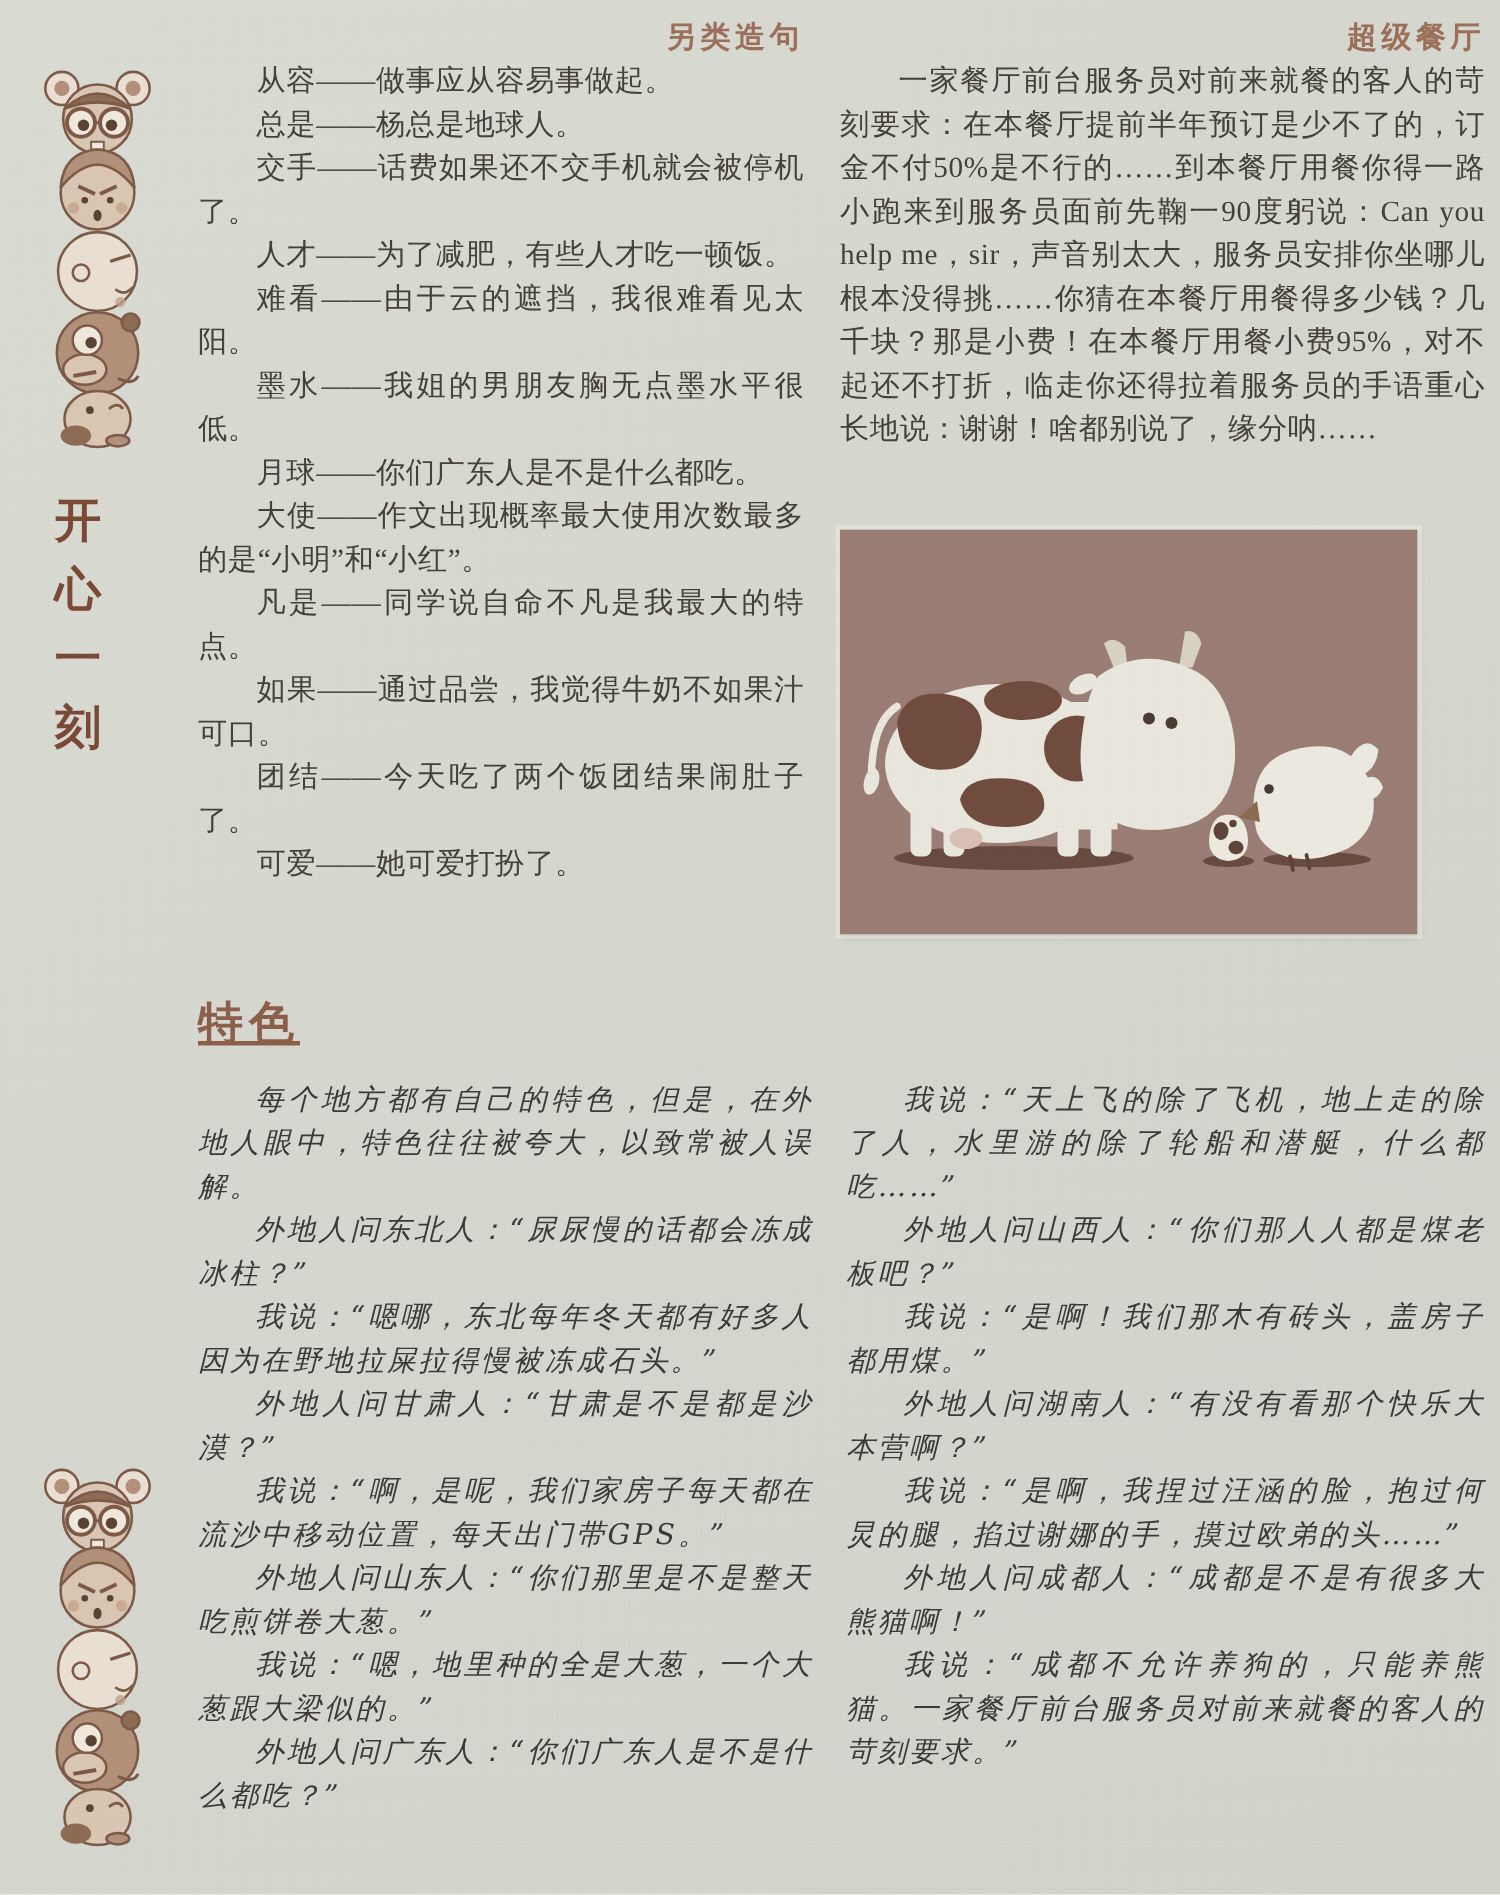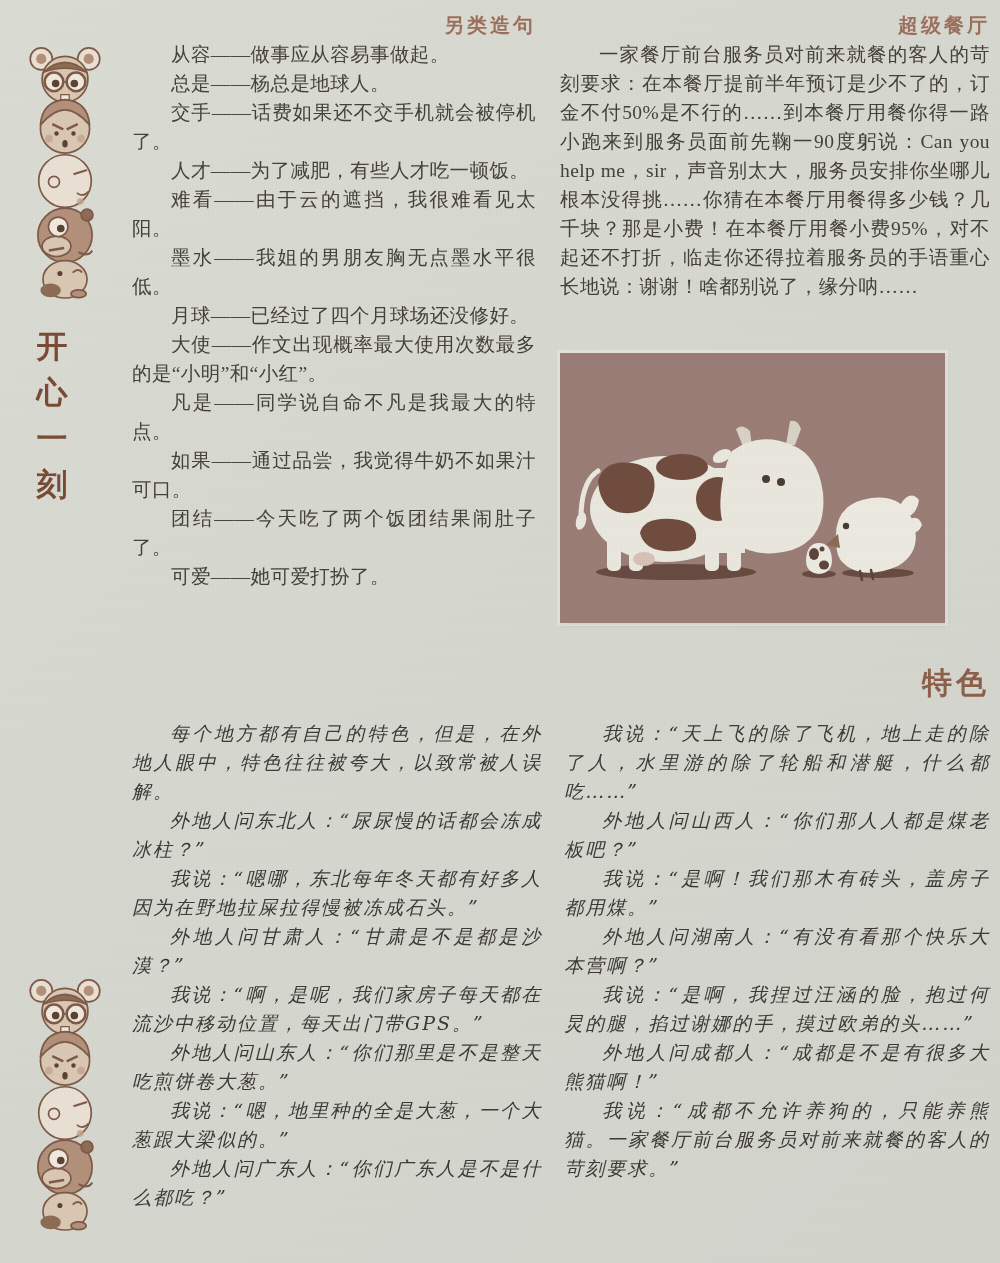--- a/index.html
+++ b/index.html
@@ -33,22 +33,22 @@
     font-weight:700; font-size:20px; letter-spacing:3px; line-height:30px;
   }
   .col-body p{
     font-size:19.5px; line-height:29px; color:#45403a; text-align:justify;
     text-indent:2em; letter-spacing:.4px;
   }
   .illu-wrap { margin-top:52px; width:385px; }
   .illu-wrap svg{ display:block; box-shadow:0 0 0 3px rgba(236,235,228,.55), 1px 2px 4px rgba(90,80,70,.25); }
   
   .feature-heading{
-    text-align:right; margin-top:40px; color:#8c5f4b; font-family:"Liberation Sans",sans-serif;
-    font-weight:700; font-size:30px; letter-spacing:4px; line-height:40px;
+    text-align:left; margin-top:40px; color:#8c5f4b; font-family:"Liberation Sans",sans-serif;
+    font-weight:700; font-size:30px; letter-spacing:4px; line-height:40px;text-decoration:underline;
   }
   .feature-cols{ display:flex; gap:22px; margin-top:16px; }
   .feature-col-left{ width:418px; }
   .feature-col-right{ width:434px; }
   .feature-cols p{
     font-size:19px; line-height:29px; color:#3d3935; font-style:italic;
     font-family:"DejaVu Serif","Liberation Serif",serif;
     text-align:justify; text-indent:2em; letter-spacing:2px;
   }
 </style>
@@ -169,21 +169,21 @@
       <div class="col-left">
         <div class="col-heading">另类造句</div>
         <div class="col-body">
 
             <p>从容——做事应从容易事做起。</p>
             <p>总是——杨总是地球人。</p>
             <p>交手——话费如果还不交手机就会被停机了。</p>
             <p>人才——为了减肥，有些人才吃一顿饭。</p>
             <p>难看——由于云的遮挡，我很难看见太阳。</p>
             <p>墨水——我姐的男朋友胸无点墨水平很低。</p>
-            <p>月球——已经过了四个月球场还没修好。</p>
+            <p>月球——你们广东人是不是什么都吃。</p>
             <p>大使——作文出现概率最大使用次数最多的是“小明”和“小红”。</p>
             <p>凡是——同学说自命不凡是我最大的特点。</p>
             <p>如果——通过品尝，我觉得牛奶不如果汁可口。</p>
             <p>团结——今天吃了两个饭团结果闹肚子了。</p>
             <p>可爱——她可爱打扮了。</p>
           </div>
       </div>
 
       <div class="col-right">
         <div class="col-heading">超级餐厅</div>

